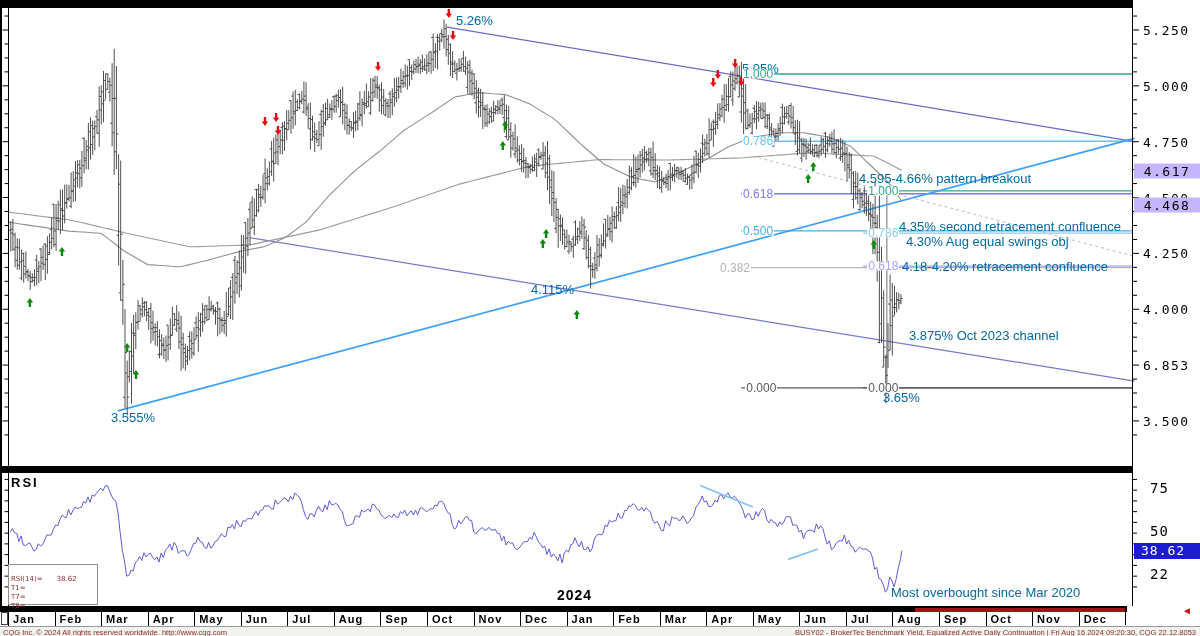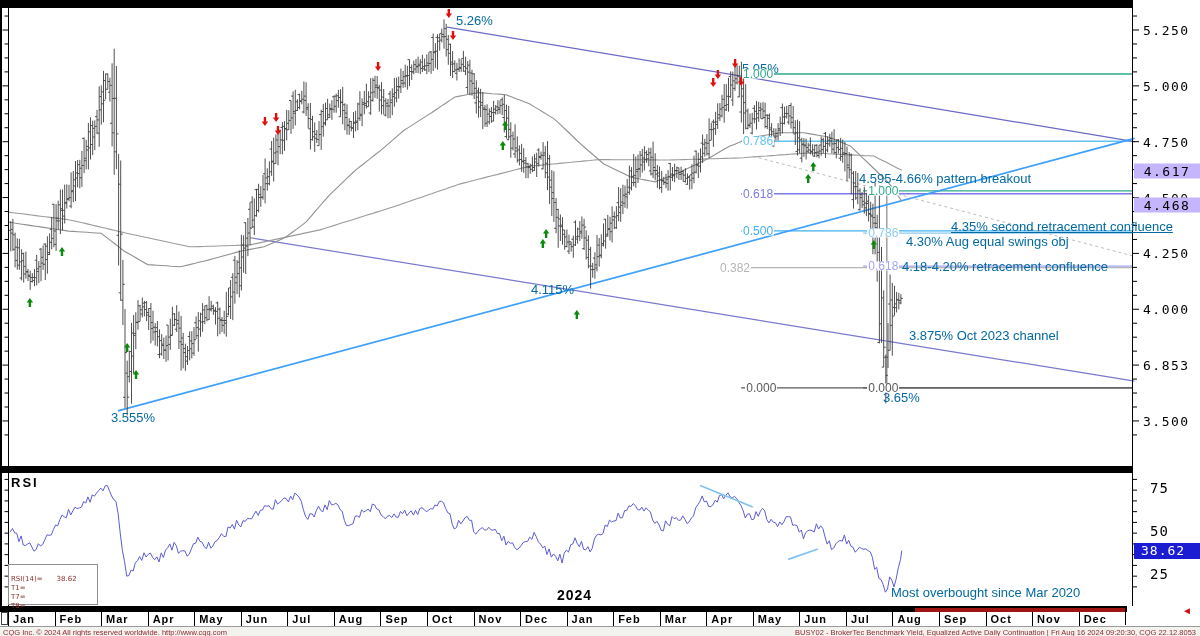--- a/index.html
+++ b/index.html
@@ -254,28 +254,28 @@
       <div class="pxlabel" style="top: 253.4px;">4.250</div>
       <div class="pxlabel" style="top: 309.25px;">4.000</div>
       <div class="pxlabel" style="top: 365.1px;">6.853</div>
       <div class="pxlabel" style="top: 420.95px;">3.500</div>
       <div class="pxbox" style="top: 171.412px;">4.617</div>
       <div class="pxbox" style="top: 204.699px;">4.468</div>
     </div>
   <div id="rsi-axis-labels">
       <div class="rsilabel" style="top: 488px;">75</div>
       <div class="rsilabel" style="top: 531px;">50</div>
-      <div class="rsilabel" style="top: 574px;">25</div>
+      <div class="rsilabel" style="top: 574px;">22</div>
       <div class="rsibox" style="top: 550.574px;">38.62</div>
     </div>
   <div id="annotation-layer">
       <div class="ann" style="left: 456px; top: 13px;">5.26%</div>
       <div class="ann" style="left: 742px; top: 61px;">5.05%</div>
       <div class="ann" style="left: 859px; top: 171px;">4.595-4.66% pattern breakout</div>
-      <div class="ann" style="left: 951px; top: 219px; text-decoration: underline;">4.35% second retracement confluence</div>
+      <div class="ann" style="left: 899px; top: 219px;">4.35% second retracement confluence</div>
       <div class="ann" style="left: 906px; top: 234px;">4.30% Aug equal swings obj</div>
       <div class="ann" style="left: 902px; top: 259px;">4.18-4.20% retracement confluence</div>
       <div class="ann" style="left: 531px; top: 282px;">4.115%</div>
       <div class="ann" style="left: 909px; top: 328px;">3.875% Oct 2023 channel</div>
       <div class="ann" style="left: 883px; top: 390px;">3.65%</div>
       <div class="ann" style="left: 111px; top: 410px;">3.555%</div>
       <div class="ann" style="left: 891px; top: 585px;">Most overbought since Mar 2020</div>
       <div class="fib" style="left: 742.093px; top: 74.0098px; color: rgb(47, 169, 138);">1.000</div>
       <div class="fib" style="left: 742.093px; top: 141.253px; color: rgb(99, 196, 242);">0.786</div>
       <div class="fib" style="left: 742.093px; top: 193.752px; color: rgb(123, 123, 234);">0.618</div>

